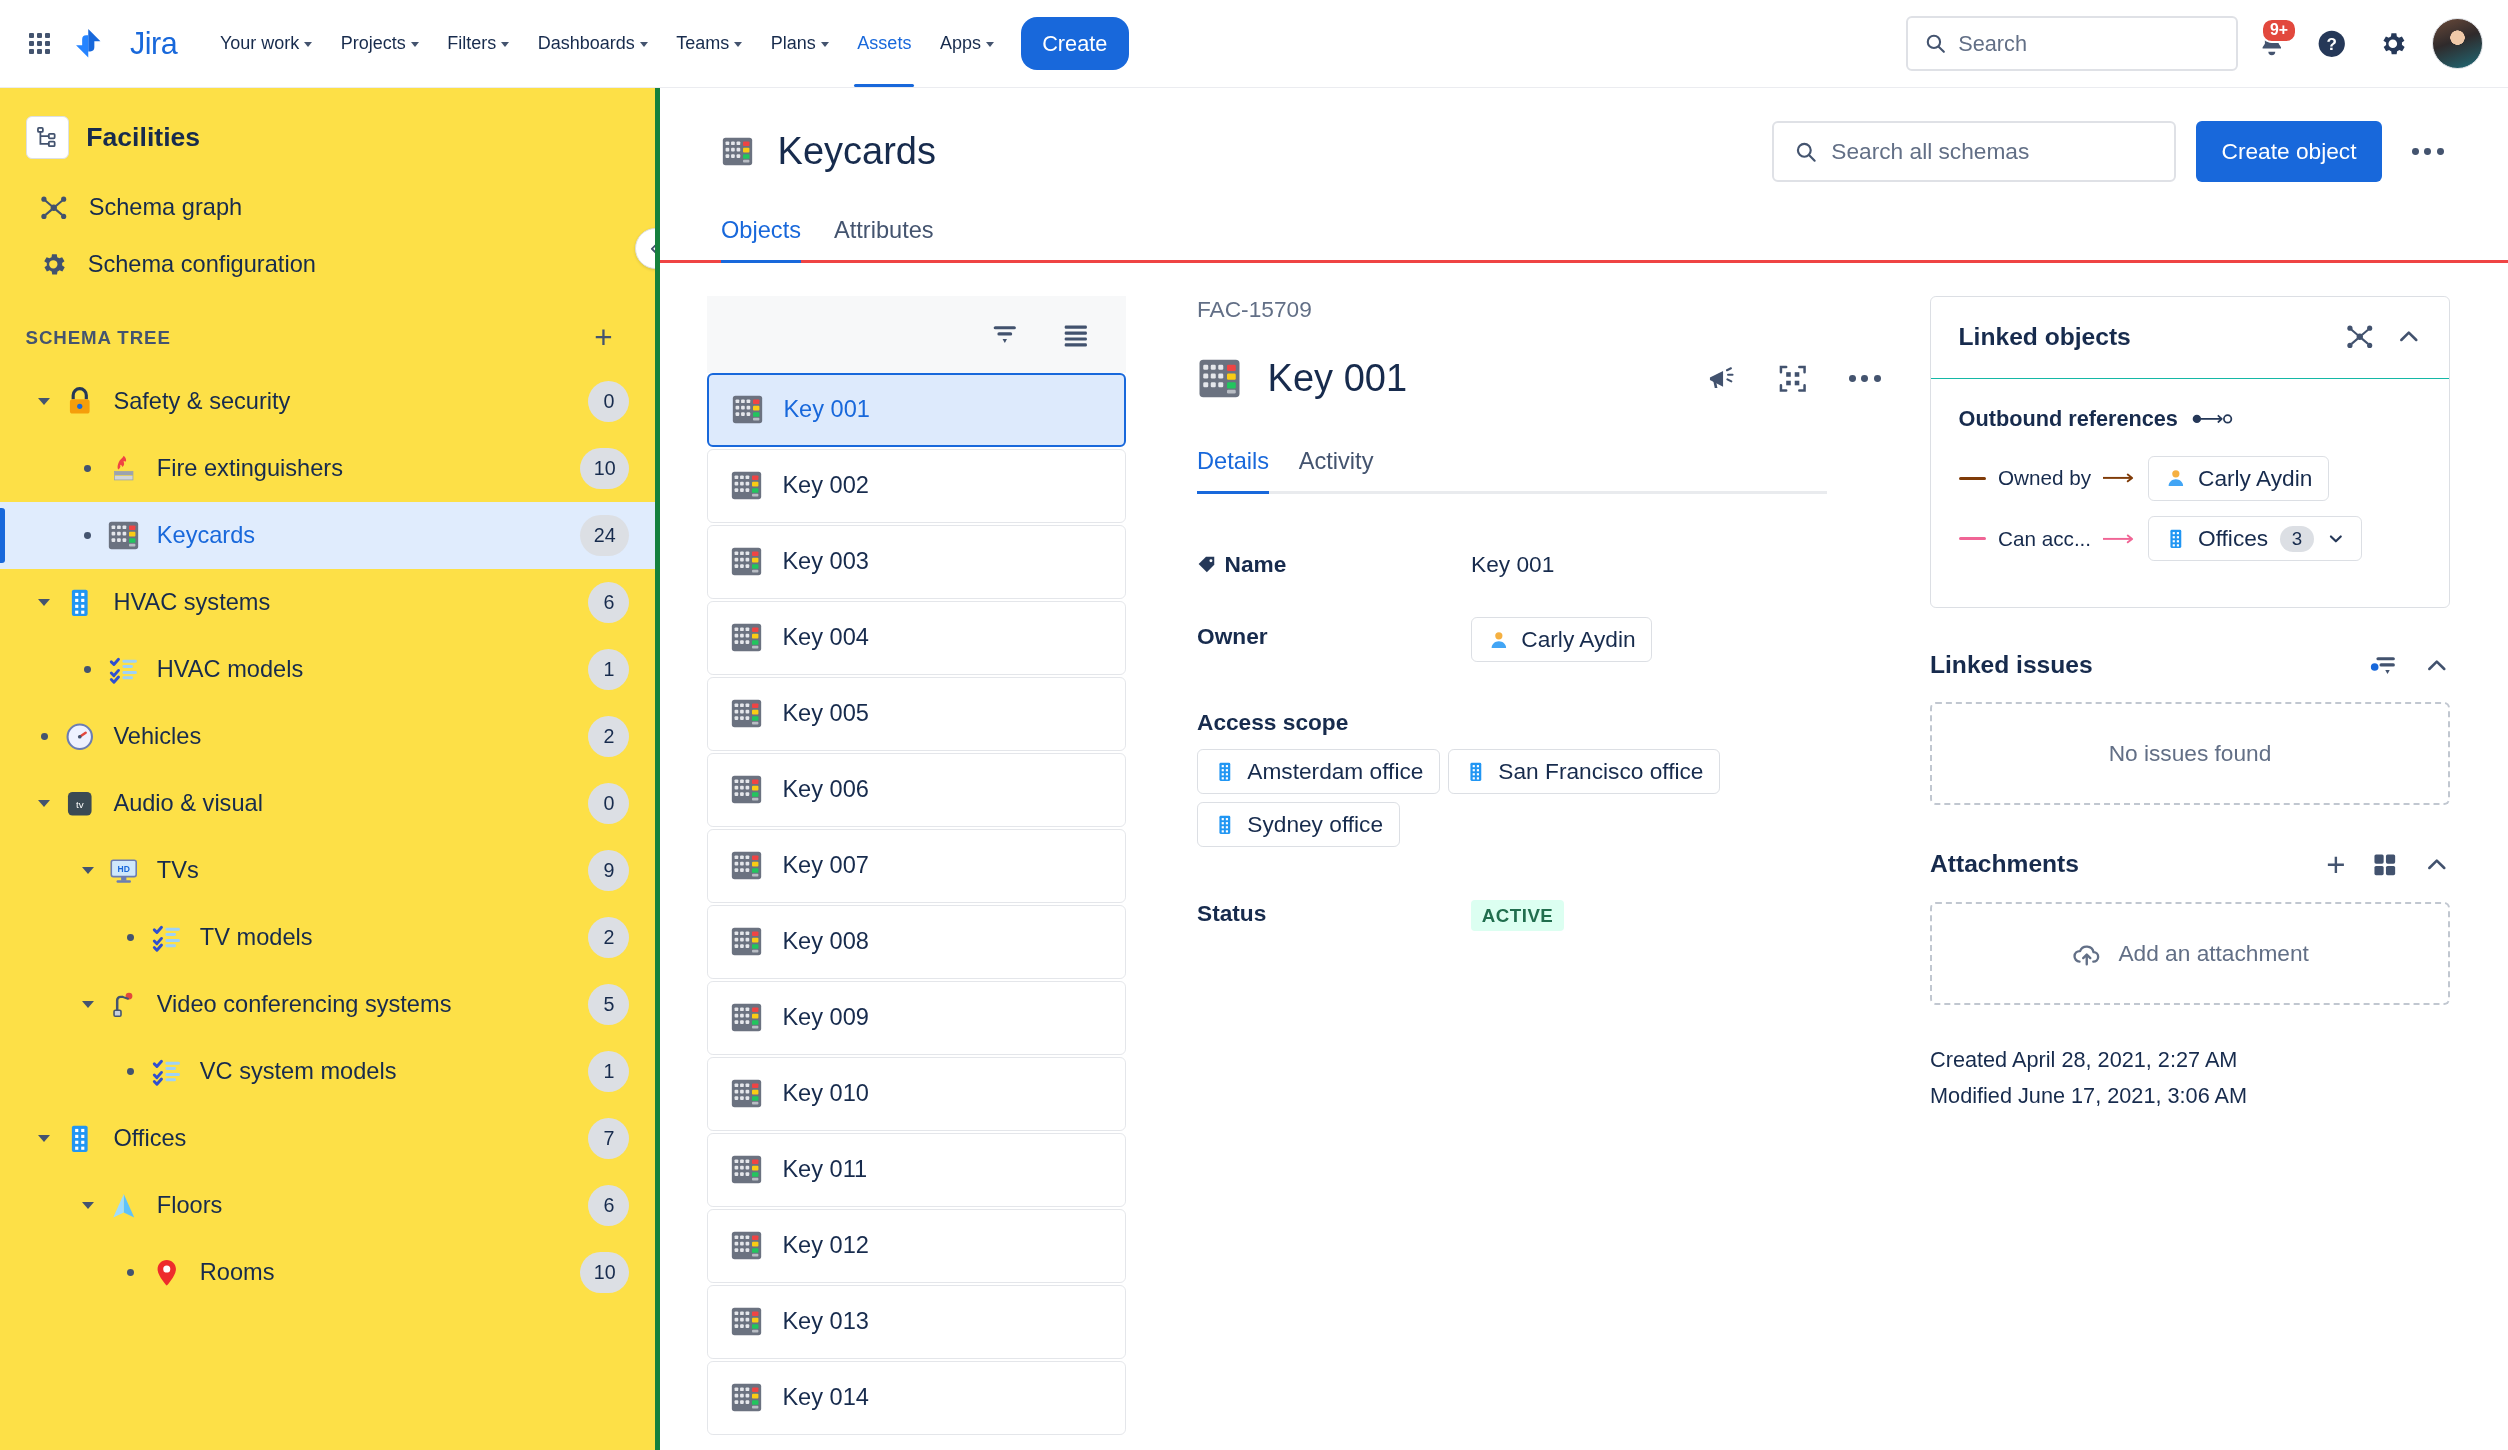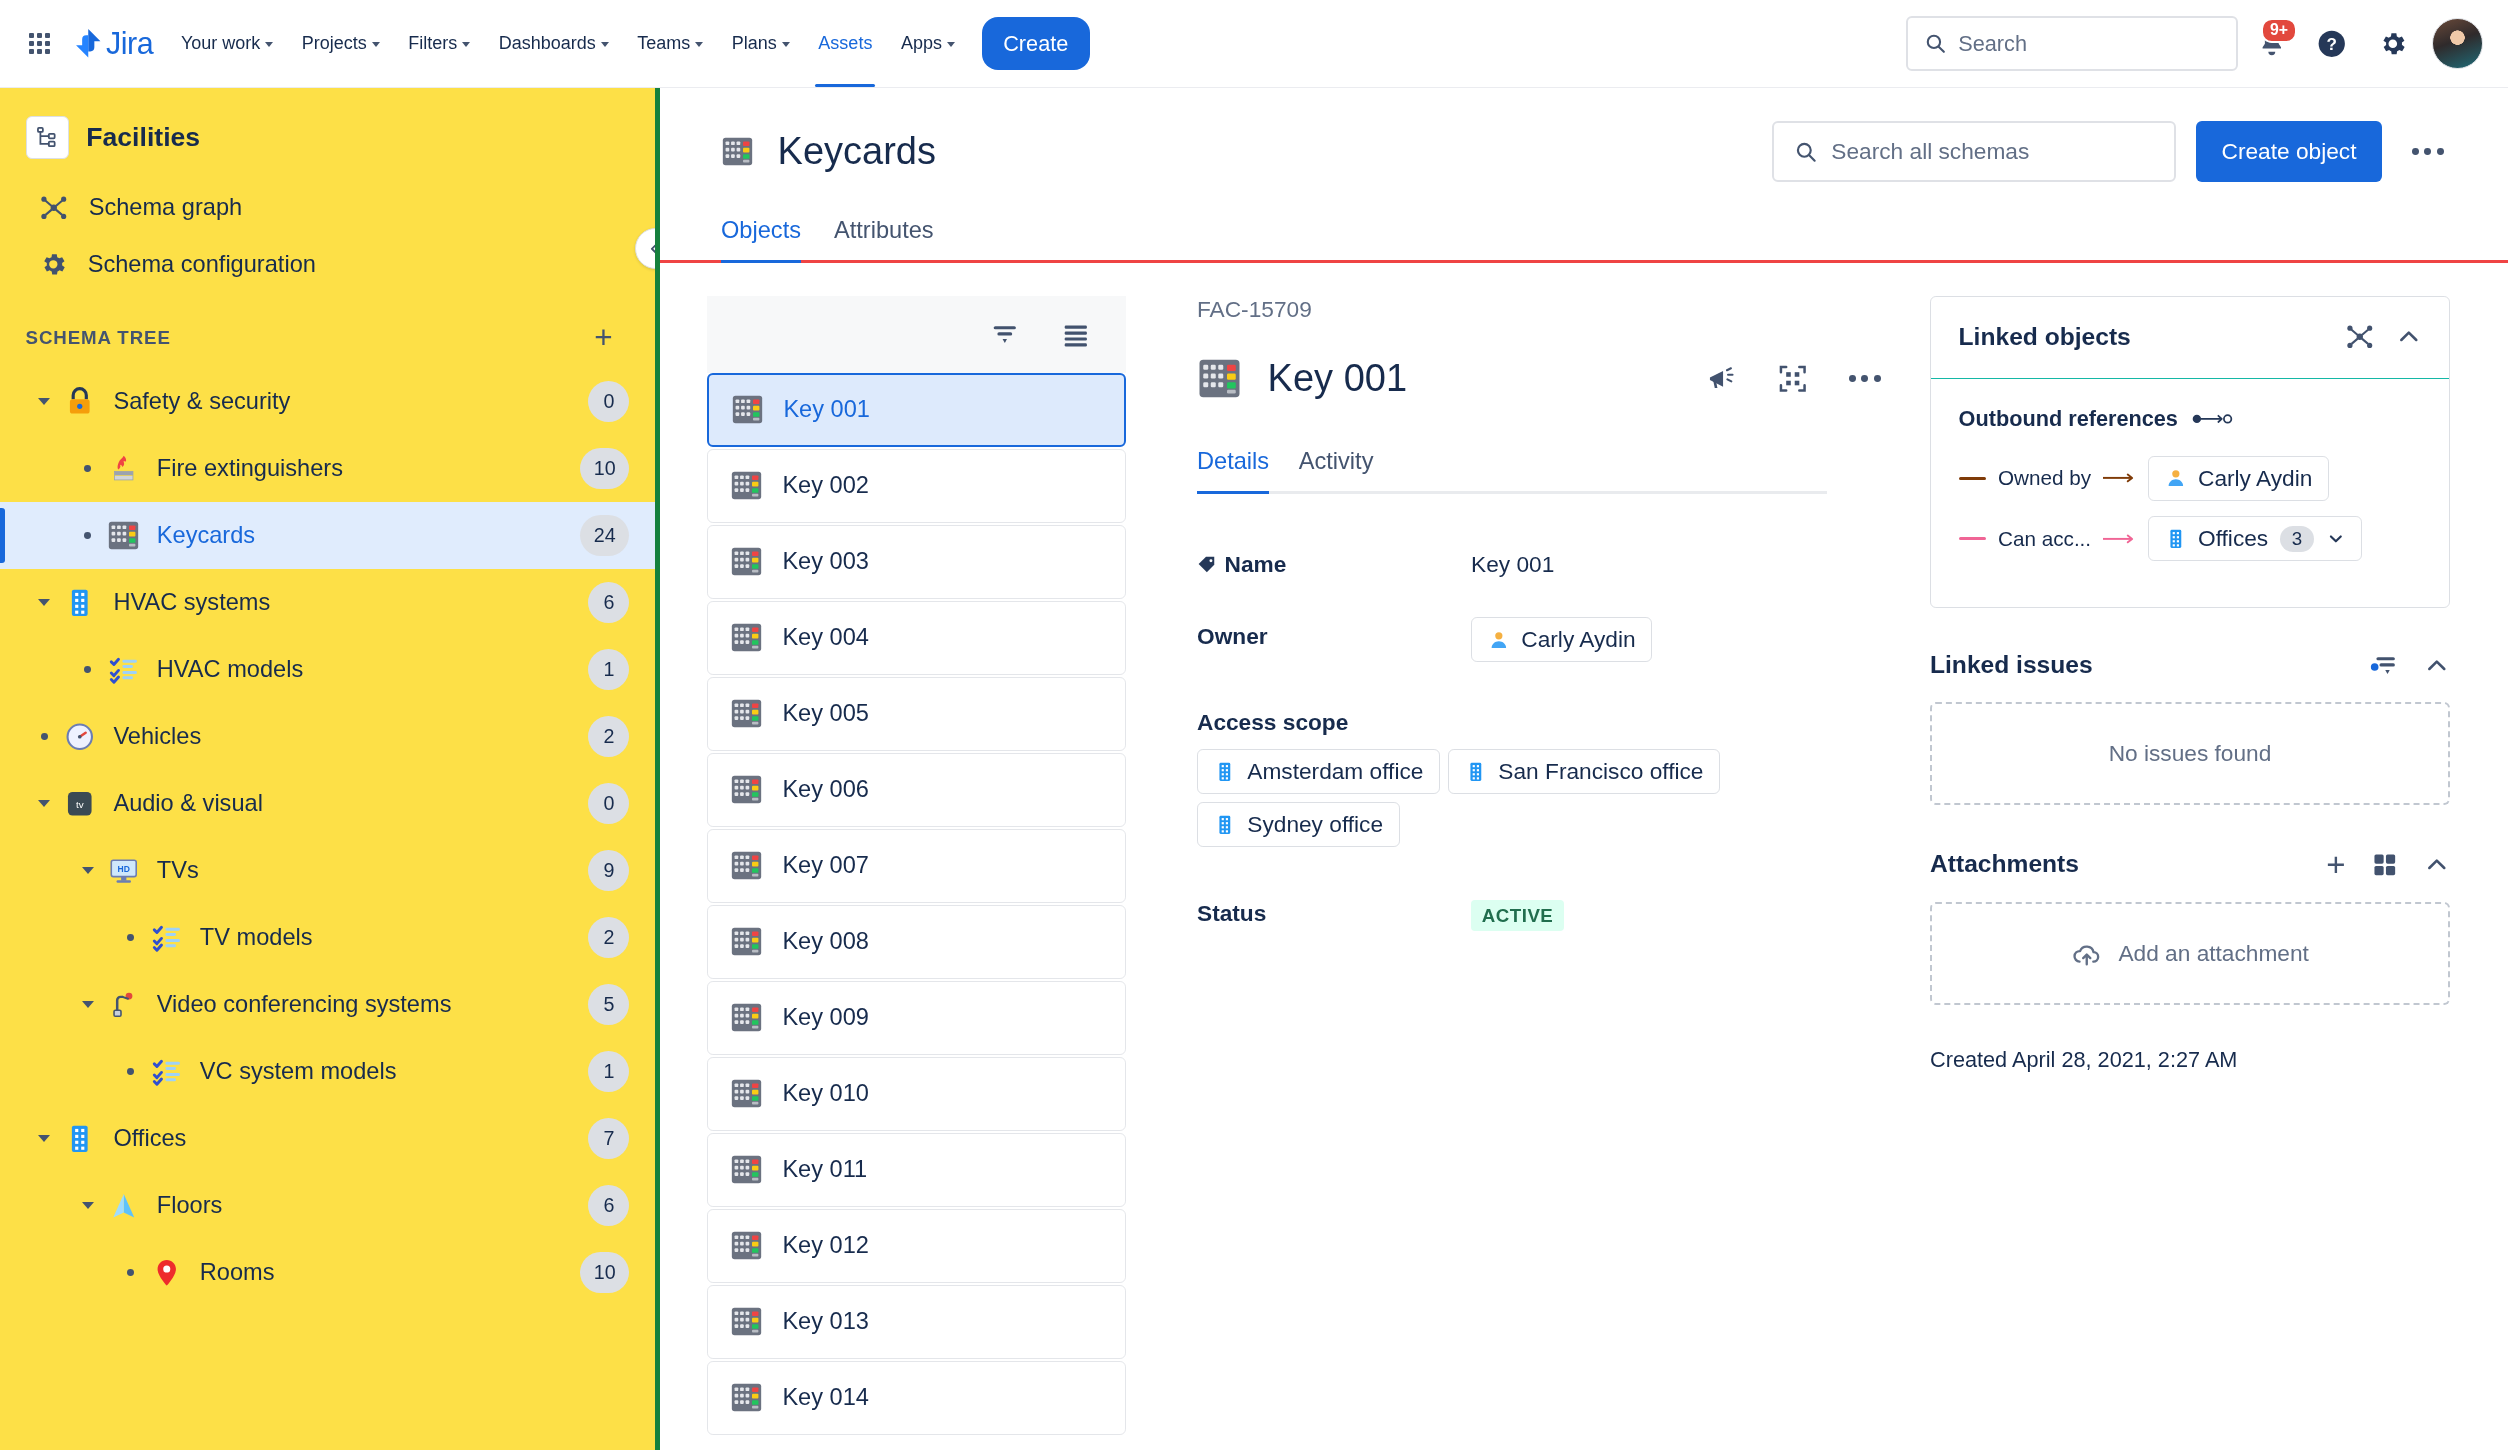--- a/index.html
+++ b/index.html
@@ -17,21 +17,21 @@
     height: 88px; flex: 0 0 88px;
     display: flex; align-items: center;
     padding: 0 25.6px 0 19.7px;
     background: #fff;
     border-bottom: 1px solid #ebecf0;
     gap: 0;
   }
   .grid-icon { width: 39px; height: 39px; display: flex; align-items: center; justify-content: center; border-radius: 4.9px; cursor: pointer; }
   .grid-icon .g { display: grid; grid-template-columns: repeat(3, 4.9px); grid-template-rows: repeat(3, 4.9px); gap: 3px; }
   .grid-icon .g i { background: #44546f; border-radius: 1px; display: block; }
-  .brand { display: flex; align-items: center; gap: 1px; margin-left: 13.8px; margin-right: 15px; cursor: pointer; }
+  .brand { display: flex; align-items: center; gap: 25px; margin-left: 13.8px; margin-right: 30px; cursor: pointer; }
   .brand-mark { width: 32.5px; height: 32.5px; position: relative; }
   .brand-text { font-size: 30.5px; font-weight: 500; color: #1868db; letter-spacing: -0.5px; }
   .nav-items { display: flex; align-items: center; gap: 3px; }
   .nav-item {
     display: flex; align-items: center; gap: 4.9px;
     font-size: 18px; color: #172b4d; padding: 9.9px 12.8px; border-radius: 4.9px;
     cursor: pointer; white-space: nowrap; height: 53px;
   }
   .nav-item.active { color: #1868db; font-weight: 500; position: relative; }
   .nav-item.active::after {
@@ -1304,20 +1304,21 @@
                 <svg width="31.5" height="31.5" viewBox="0 0 24 24" fill="none" stroke="#626f86" stroke-width="1.8" stroke-linecap="round" stroke-linejoin="round">
                     <path d="M6.5 18A4 4 0 0 1 6.9 10a5.4 5.4 0 0 1 10.3.8A3.6 3.6 0 0 1 17 18"></path>
                     <path d="M12 20v-7M9.3 15.3L12 12.6l2.7 2.7"></path>
                   </svg>
               </span>
               <span>Add an attachment</span>
             </div>
 
             <div class="meta">
               <div>Created April 28, 2021, 2:27 AM</div>
+              <div>Modified June 17, 2021, 3:06 AM</div>
             </div>
           </div>
         </div>
 
       </div>
     </div>
   </div>
 </div>
 
 

